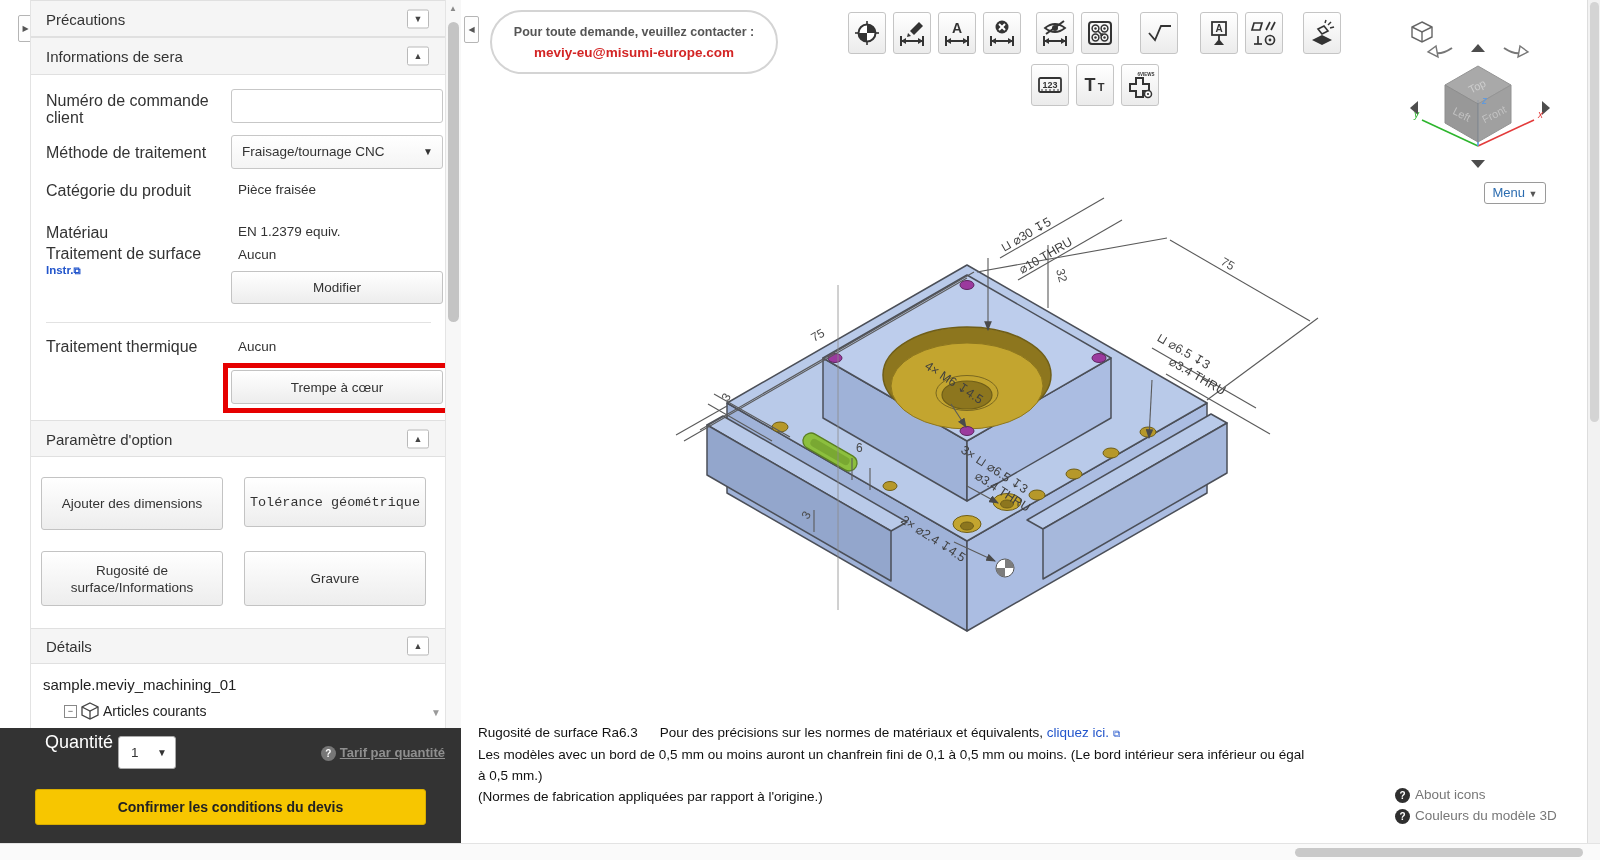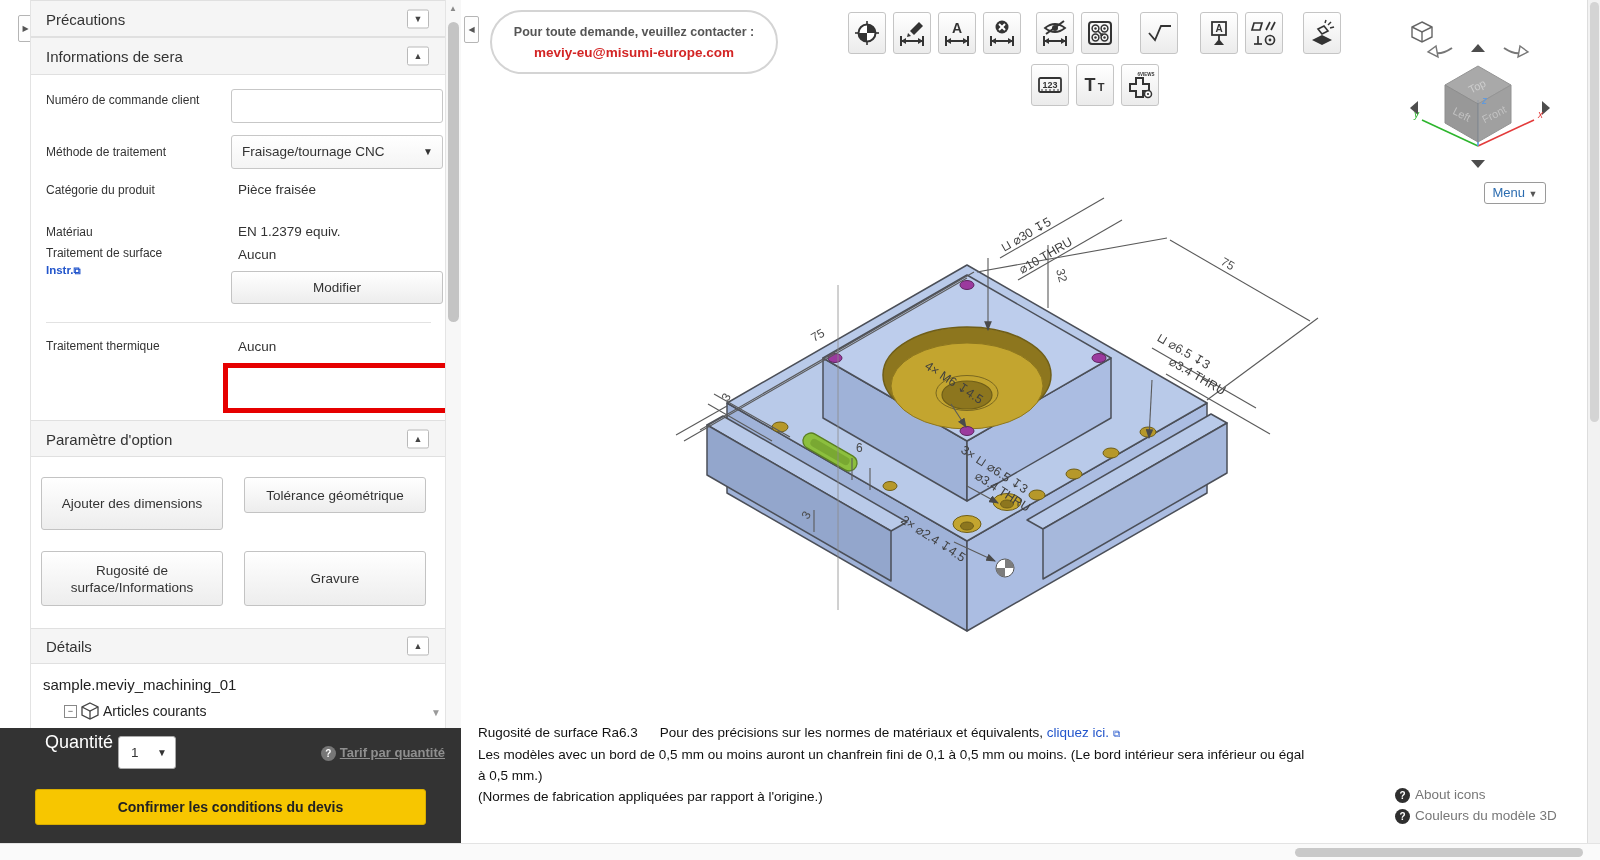--- a/index.html
+++ b/index.html
@@ -7,21 +7,21 @@
     font-family:"Liberation Sans","DejaVu Sans",sans-serif; color:#333; }
   .abs { position:absolute; }
 
   
   #sidebar { position:absolute; left:0; top:0; width:462px; height:860px; background:#fff; }
   #panel { position:absolute; left:30px; top:0; width:415px; height:728px; background:#fff; border-left:1px solid #e3e3e3; }
   .sec-header { position:absolute; left:0; width:100%; background:#f5f5f5; border-top:1px solid #e0e0e0; border-bottom:1px solid #e0e0e0; }
   .sec-title { position:absolute; left:15px; top:50%; transform:translateY(-50%); font-size:15px; color:#333; }
   .collapse-btn { position:absolute; right:16px; top:50%; transform:translateY(-50%); width:22px; height:19px;
     background:#fff; border:1px solid #b9b9b9; border-radius:2px; font-size:9px; color:#444; text-align:center; line-height:17px; cursor:pointer; }
-  .f-label { position:absolute; left:15px; font-size:12px; color:#333; line-height:17px; }
+  .f-label { position:absolute; left:15px; font-size:16px; color:#333; line-height:17px; }
   .f-value { position:absolute; left:207px; font-size:13.5px; color:#333; }
   .text-input { position:absolute; left:200px; width:212px; height:34px; border:1px solid #c7c7c7; border-radius:3px; background:#fff; }
   .sel { position:absolute; left:200px; width:212px; height:34px; border:1px solid #c7c7c7; border-radius:3px;
     background:linear-gradient(#fff,#f4f4f4); font-size:13.5px; color:#333; }
   .sel .sel-txt { position:absolute; left:10px; top:8px; }
   .sel .chev { position:absolute; right:9px; top:10px; font-size:10px; color:#333; }
   .gbtn { background:linear-gradient(#ffffff,#ededed); border:1px solid #c3c3c3; border-radius:3px;
     font-size:13.5px; color:#333; text-align:center; cursor:pointer; display:flex; align-items:center; justify-content:center; }
   .link { color:#2255cb; text-decoration:none; cursor:pointer; }
   .ext { font-size:10px; color:#2255cb; }
@@ -121,29 +121,32 @@
     <div class="gbtn" style="position:absolute; left:200px; top:271px; width:212px; height:33px;">
         <span>Modifier</span>
       </div>
 
     <div style="position:absolute; left:15px; top:322px; width:385px; border-top:1px solid #e2e2e2;"></div>
 
     <div class="f-label" style="top:338px;">Traitement thermique</div>
     <div class="f-value" style="top:339px;">Aucun</div>
 
     <div id="red-box"></div>
+    <div class="gbtn" style="position:absolute; left:200px; top:370px; width:212px; height:34px;">
+        <span>Trempe à cœur</span>
+      </div>
 
     <div class="sec-header" style="top:420px; height:37px;">
       <span class="sec-title">Paramètre d'option</span>
       <span class="collapse-btn">▲</span>
     </div>
     <div class="gbtn opt-btn" style="left:10px; top:477px; width:182px; height:53px;">
         <span>Ajouter des dimensions</span>
       </div>
-    <div class="gbtn opt-btn" style="left:213px; top:477px; width:182px; height:36px;">
+    <div class="gbtn opt-btn" style="left:213px; top:477px; width:182px; height:50px;font-family:Liberation Mono, monospace;">
         <span>Tolérance géométrique</span>
       </div>
     <div class="gbtn opt-btn" style="left:10px; top:551px; width:182px; height:55px;">
         <span>Rugosité de surface/Informations</span>
       </div>
     <div class="gbtn opt-btn" style="left:213px; top:551px; width:182px; height:55px;">
         <span>Gravure</span>
       </div>
 
     <div class="sec-header" style="top:628px; height:36px;">

